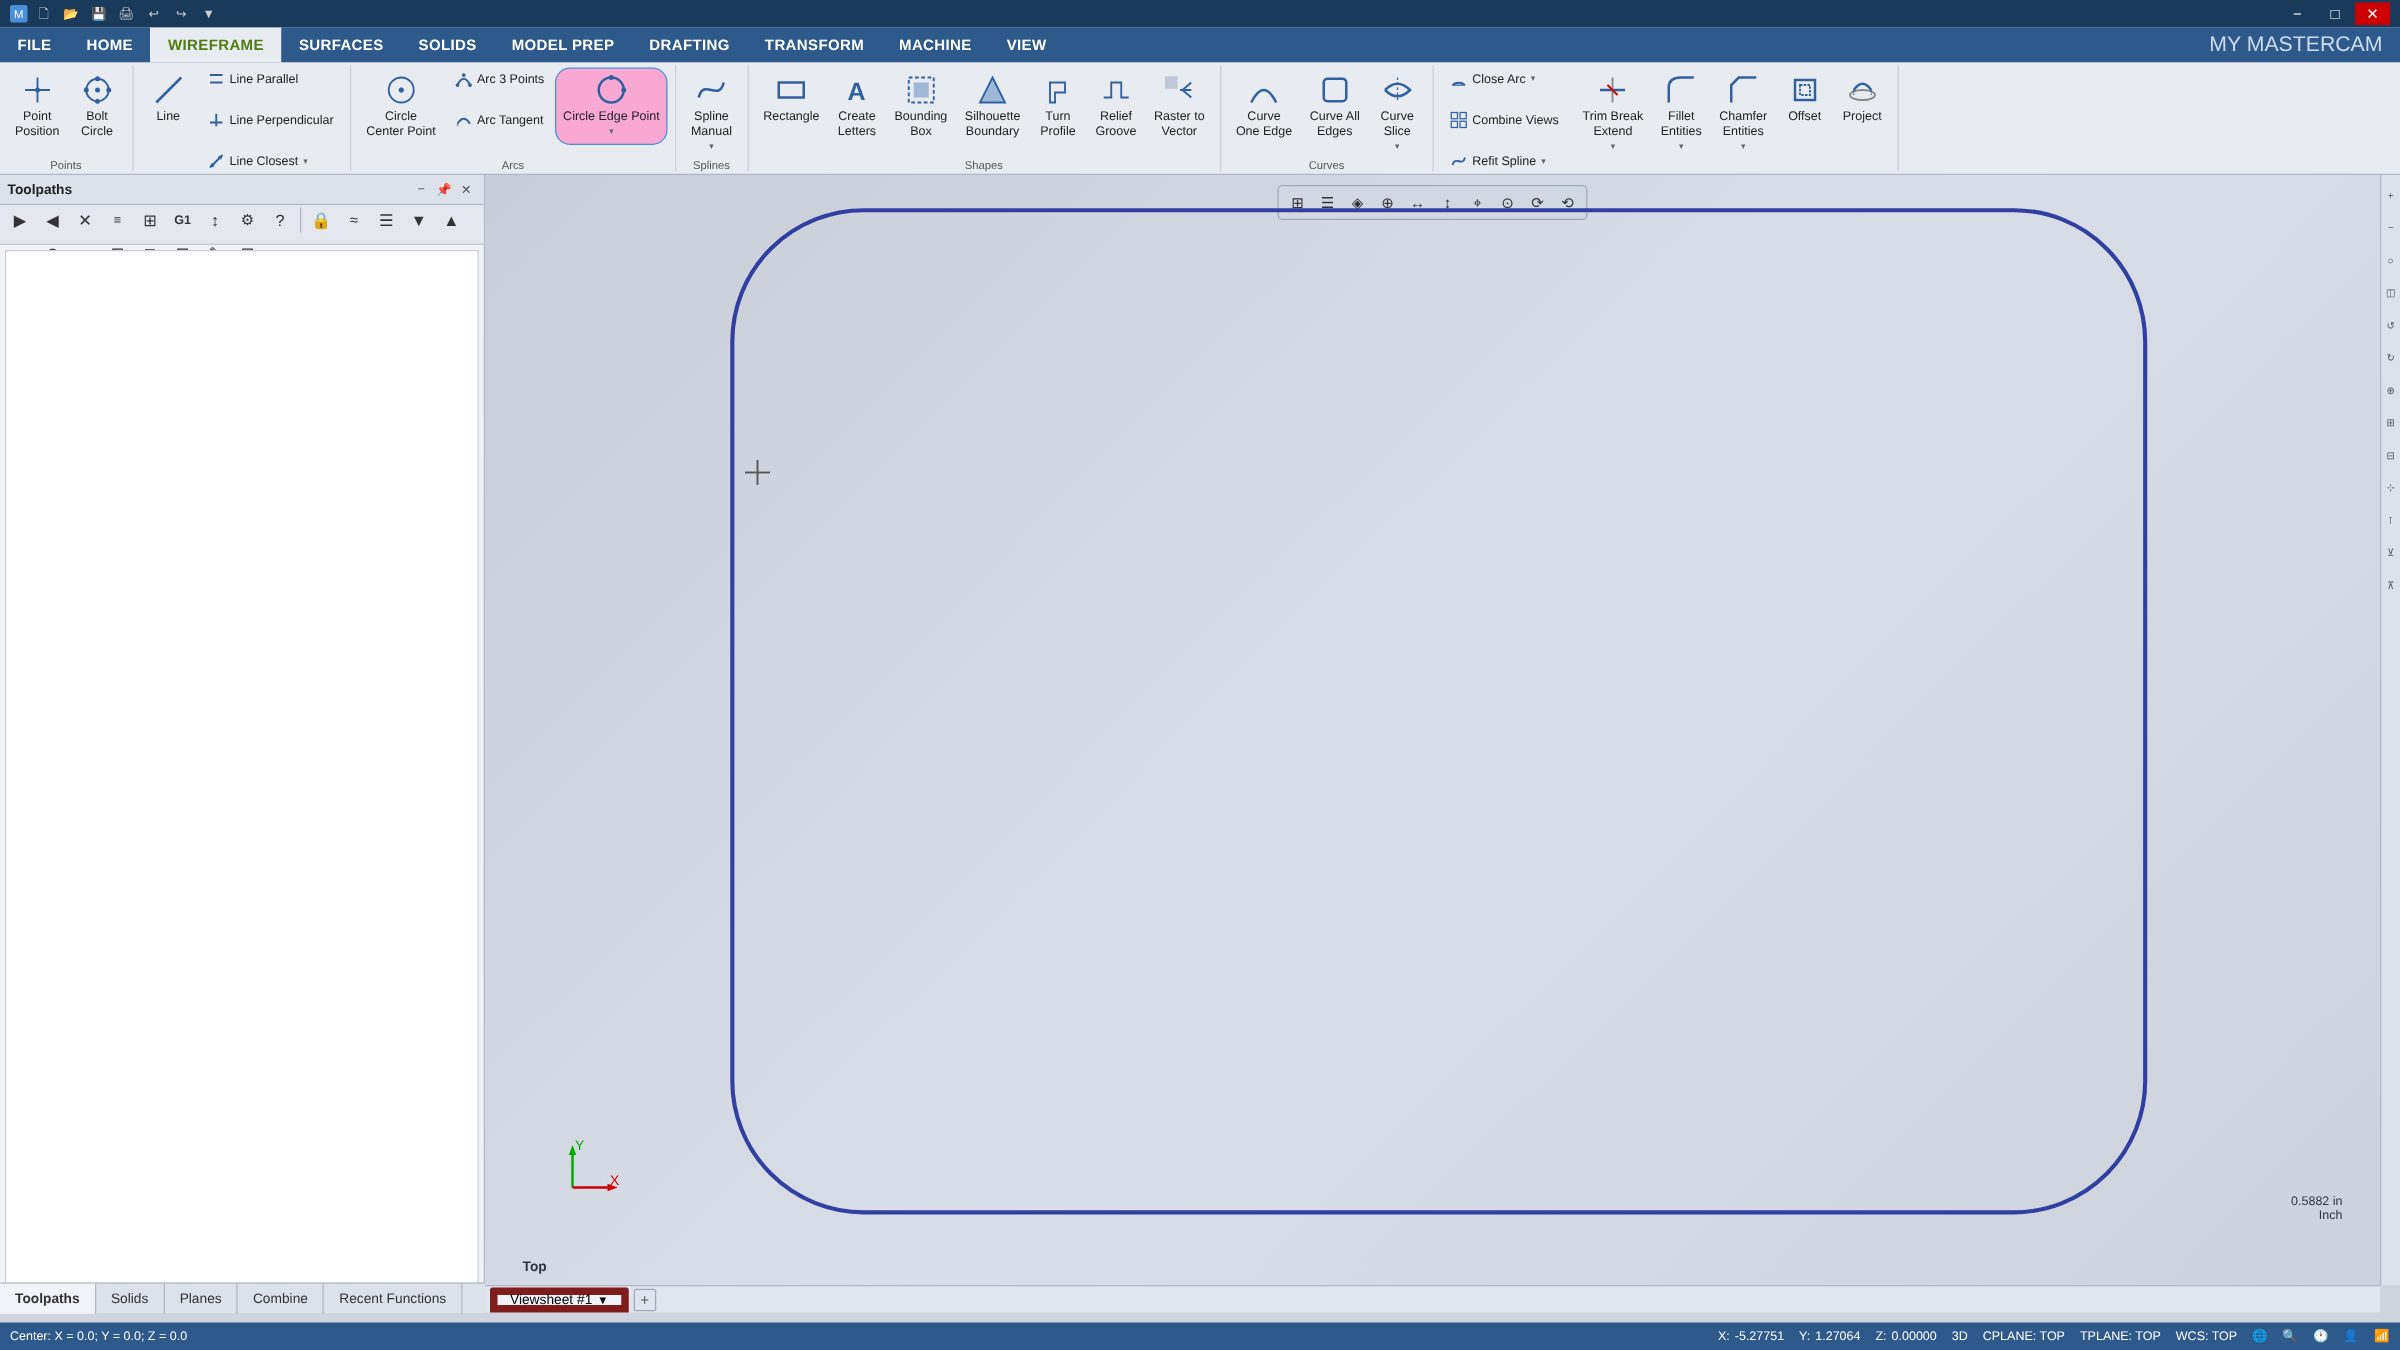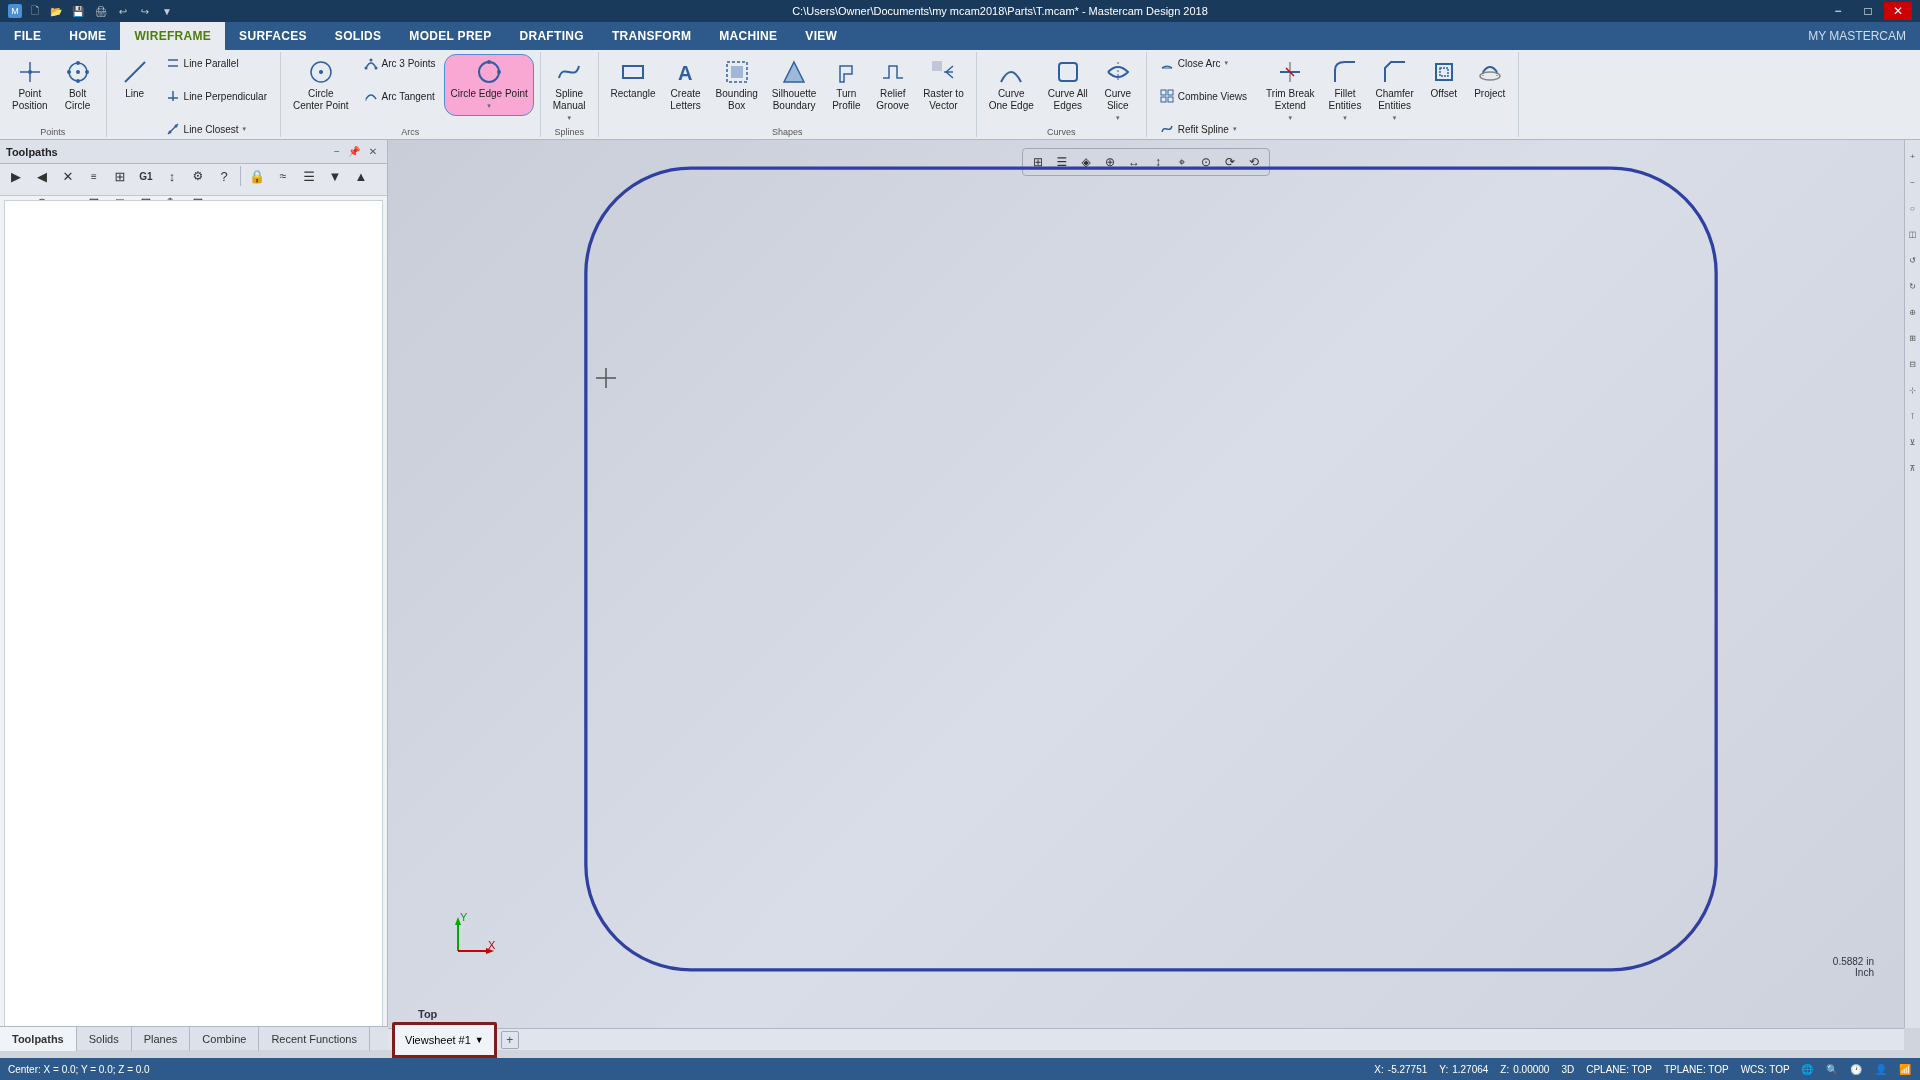--- a/index.html
+++ b/index.html
@@ -34,21 +34,21 @@
       padding: 0 14px;
       color: #fff;
       cursor: pointer;
       display: flex;
       align-items: center;
       font-size: 12px;
       font-weight: 600;
       letter-spacing: 0.3px;
     }
     .menu-tab.active { background: #e8ecf0; color: #4d7c0f; }
-    #my-mastercam { margin-left: auto; padding: 0 14px; color: #cde; display: flex; align-items: center; font-size: 12px; }
+    #my-mastercam { margin-left: auto; padding: 0 14px; color: #cde; display: flex; align-items: center; font-size: 17px; }
 
     
     #ribbon {
       height: 90px;
       background: #e8ecf0;
       border-bottom: 1px solid #b0b8c4;
       display: flex;
       align-items: stretch;
       padding: 2px 0;
     }
@@ -288,41 +288,40 @@
       right: 16px;
       height: 22px;
       background: #e0e4ec;
       border-top: 1px solid #b0b8c4;
       display: flex;
       align-items: center;
       padding: 0 4px;
       gap: 4px;
       font-size: 11px;
     }
-    .vs-tab { padding: 0 10px; height: 36px; display: flex; align-items: center; cursor: pointer; background: #c8d0dc; border: 3px solid #7f1d1d; border-radius: 2px 2px 0 0; font-size: 11px; }
+    .vs-tab { padding: 0 10px; height: 20px; display: flex; align-items: center; cursor: pointer; background: #c8d0dc; border: 6px solid #7f1d1d; border-radius: 2px 2px 0 0; font-size: 11px; }
     .vs-tab.active { background: #f0f4f8; }
     .vs-add-btn { width: 18px; height: 18px; background: transparent; border: 1px solid #a0a8b8; border-radius: 2px; display: flex; align-items: center; justify-content: center; cursor: pointer; font-size: 12px; color: #555; }
 
     .sep { width: 1px; height: 20px; background: #b0b8c4; margin: 0 2px; }
   </style>
 </head>
 <body>
 
 <div id="titlebar">
   <div id="titlebar-left">
     <span class="title-icon">M</span>
     <span class="quick-access-btn">🗋</span>
     <span class="quick-access-btn">📂</span>
     <span class="quick-access-btn">💾</span>
     <span class="quick-access-btn">🖨</span>
     <span class="quick-access-btn">↩</span>
     <span class="quick-access-btn">↪</span>
     <span class="quick-access-btn">▼</span>
   </div>
-  <span id="titlebar-title">C:\Users\Owner\Documents\my mcam2018\Parts\T.mcam* - Mastercam Design 2018</span>
   <div id="titlebar-controls">
     <button class="titlebar-btn">−</button>
     <button class="titlebar-btn">□</button>
     <button class="titlebar-btn" style="background:#c00;">✕</button>
   </div>
 </div>
 
 <div id="menubar">
   <div class="menu-tab">FILE</div>
   <div class="menu-tab">HOME</div>

